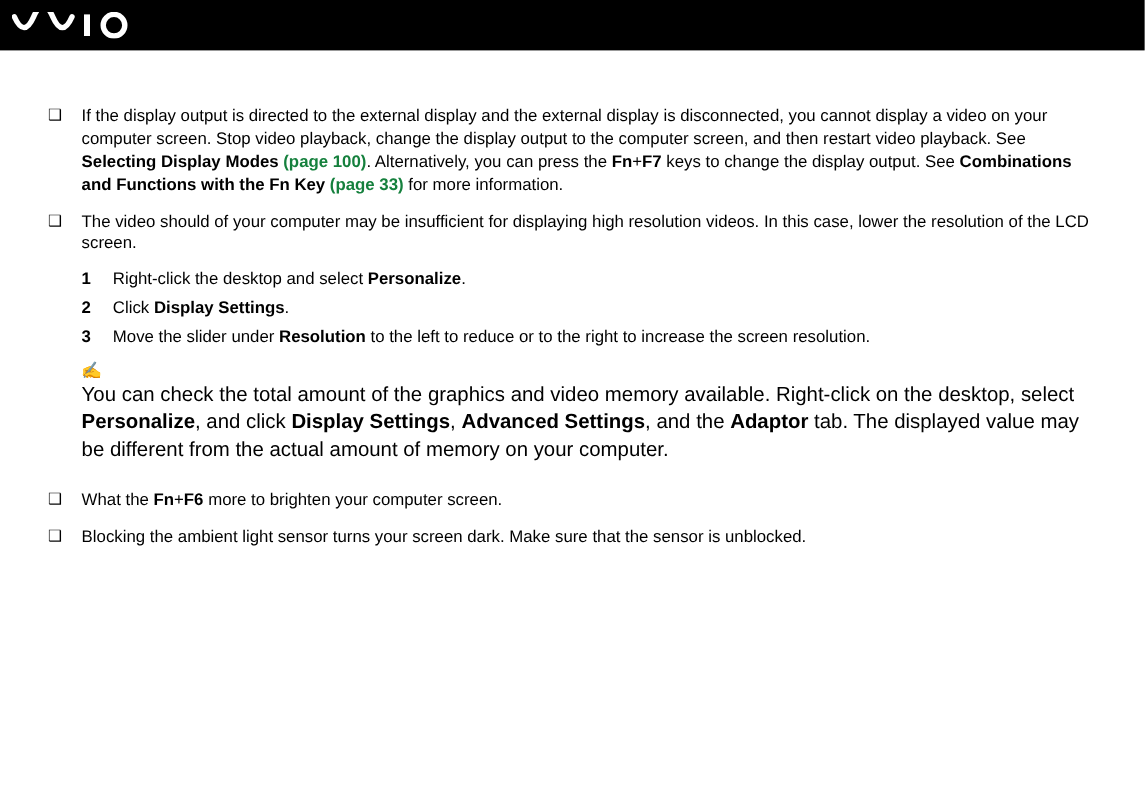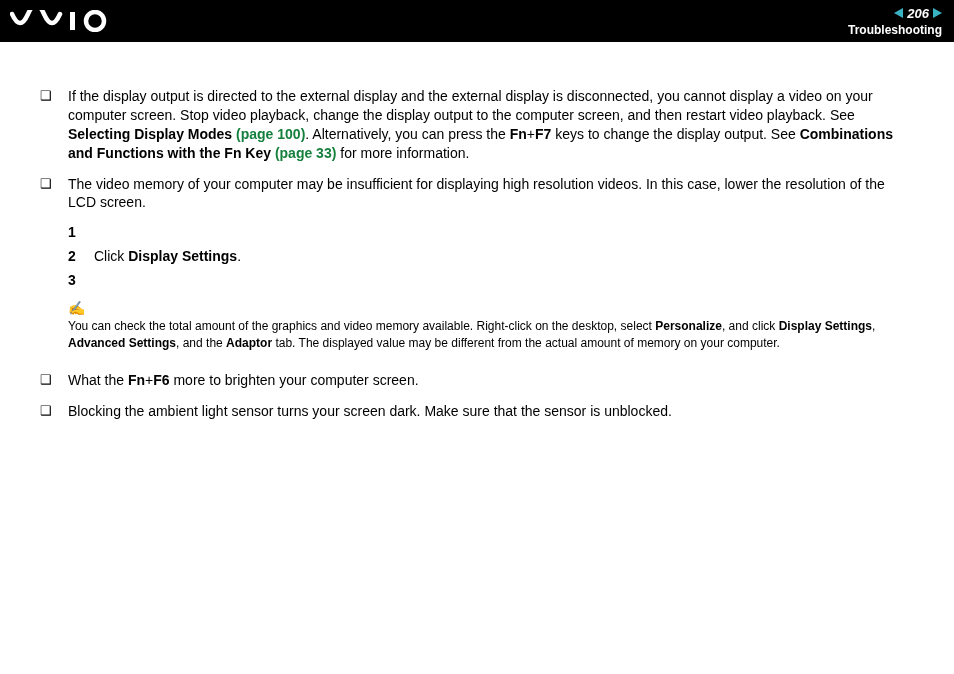--- a/index.html
+++ b/index.html
@@ -91,71 +91,65 @@
     margin-bottom: 8px;
   }
   .num-item .num { width: 26px; font-weight: bold; flex-shrink: 0; }
   .note-block {
     margin-left: 28px;
     margin-top: 12px;
     margin-bottom: 20px;
   }
   .note-icon { font-size: 14px; margin-bottom: 2px; }
   .note-text {
-    font-size: 12px;
+    font-size: 17px;
     line-height: 1.35;
   }
   .section2 { margin-top: 20px; }
 </style>
 </head>
 <body>
 
 <div class="header">
   <div class="vaio-logo">
     <svg width="110" height="22" viewBox="0 0 110 22">
       <path d="M 2 4 Q 10 22 18 4 Q 26 -14 34 4 Q 42 22 50 4" stroke="#fff" stroke-width="4.5" fill="none" stroke-linecap="round"></path>
       <rect x="60" y="2" width="5" height="18" fill="#fff"></rect>
       <circle cx="85" cy="11" r="9" stroke="#fff" stroke-width="4.5" fill="none"></circle>
     </svg>
   </div>
-  <div class="header-right">
-    <div class="page-nav">
-      <div class="arrow arrow-left"></div>
-      <span class="page-num">206</span>
-      <div class="arrow arrow-right"></div>
-    </div>
-    <div class="section-name">Troubleshooting</div>
-  </div>
 </div>
 
 <div class="content">
 
 
   <div class="bullet-item">
     <div class="bullet">❑</div>
     <div class="txt">
       <span>If the display output is directed to the external display and the external display is disconnected, you cannot display a video on your computer screen. Stop video playback, change the display output to the computer screen, and then restart video playback. See </span><b>Selecting Display Modes </b><span class="link">(page 100)</span><span>. Alternatively, you can press the </span><b>Fn</b><span>+</span><b>F7</b><span> keys to change the display output. See </span><b>Combinations and Functions with the Fn Key </b><span class="link">(page 33)</span><span> for more information.</span>
     </div>
   </div>
 
   <div class="bullet-item">
     <div class="bullet">❑</div>
-    <div class="txt">The video memory of your computer may be insufficient for displaying high resolution videos. In this case, lower the resolution of the LCD screen.</div>
+    <div class="txt">The video should of your computer may be insufficient for displaying high resolution videos. In this case, lower the resolution of the LCD screen.</div>
   </div>
 
 
   <div class="num-item">
     <div class="num">1</div>
+    <div><span>Right-click the desktop and select </span><b>Personalize</b><span>.</span></div>
   </div>
   <div class="num-item">
     <div class="num">2</div>
     <div><span>Click </span><b>Display Settings</b><span>.</span></div>
   </div>
   <div class="num-item">
     <div class="num">3</div>
+    <div><span>Move the slider under </span><b>Resolution</b><span> to the left to reduce or to the right to increase the screen resolution.</span></div>
   </div>
 
   <div class="note-block">
     <div class="note-icon">✍</div>
     <div class="note-text">
       <span>You can check the total amount of the graphics and video memory available. Right-click on the desktop, select </span><b>Personalize</b><span>, and click </span><b>Display Settings</b><span>, </span><b>Advanced Settings</b><span>, and the </span><b>Adaptor</b><span> tab. The displayed value may be different from the actual amount of memory on your computer.</span>
     </div>
   </div>
 
   <div class="section2">

